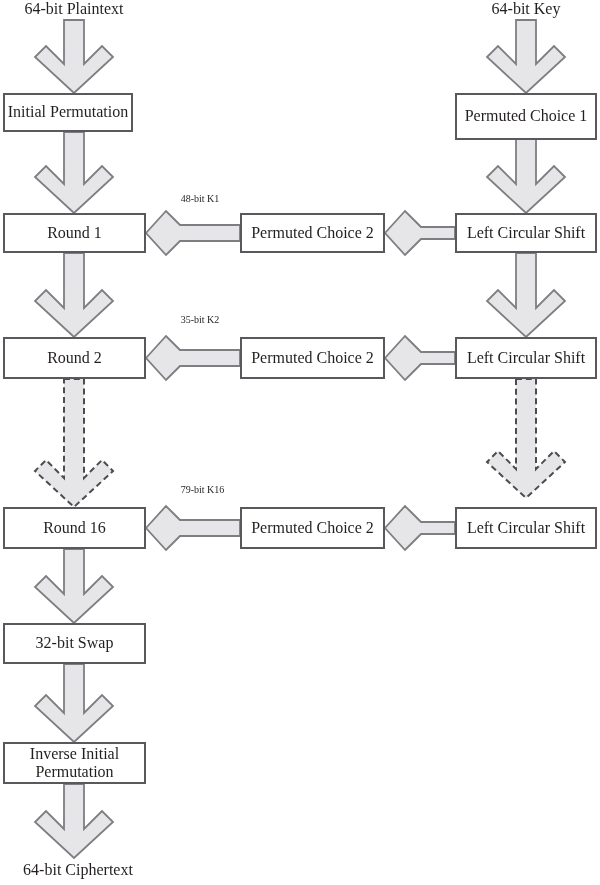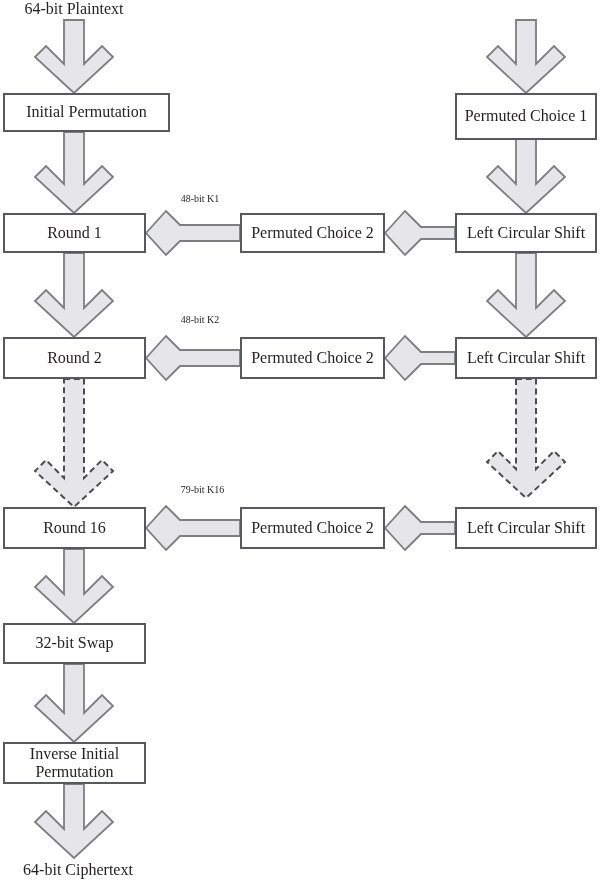--- a/index.html
+++ b/index.html
@@ -31,20 +31,21 @@
   }
   .arrow{position:absolute;z-index:1;}
   .arrow svg{display:block;overflow:visible;}
 </style>
 </head>
 <body>
 
 <div class="canvas">
 
   <div class="flow-label" style="left:4px;top:0px;width:140px;">64-bit Plaintext</div>
+  <div class="flow-label" style="left:456px;top:0px;width:140px;">64-bit Key</div>
 
   <div class="arrow" style="left:35px;top:20px;width:78px;height:73px;">
       <svg width="78" height="73" viewBox="0 0 78 73">
         <polygon points="29.0,0.0 49.0,0.0 49.0,44.0 67.0,26.0 78.0,37.0 39.0,73.0 0.0,37.0 11.0,26.0 29.0,44.0" fill="var(--arrow-fill)" stroke="var(--arrow-stroke)" stroke-width="1.8" stroke-linejoin="miter"></polygon>
       </svg>
     </div>
   <div class="arrow" style="left:35px;top:132px;width:78px;height:81px;">
       <svg width="78" height="81" viewBox="0 0 78 81">
         <polygon points="29.0,0.0 49.0,0.0 49.0,52.0 67.0,34.0 78.0,45.0 39.0,81.0 0.0,45.0 11.0,34.0 29.0,52.0" fill="var(--arrow-fill)" stroke="var(--arrow-stroke)" stroke-width="1.8" stroke-linejoin="miter"></polygon>
       </svg>
@@ -123,24 +124,24 @@
         <polygon points="0.0,22.0 20.0,0.0 26.0,6.0 34.0,14.0 94.0,14.0 94.0,30.0 34.0,30.0 26.0,38.0 20.0,44.0" fill="var(--arrow-fill)" stroke="var(--arrow-stroke)" stroke-width="1.8" stroke-linejoin="miter"></polygon>
       </svg>
     </div>
   <div class="arrow" style="left:385px;top:506px;width:70px;height:44px;">
       <svg width="70" height="44" viewBox="0 0 70 44">
         <polygon points="0.0,22.0 20.0,0.0 26.0,6.0 36.0,16.0 70.0,16.0 70.0,28.0 36.0,28.0 26.0,38.0 20.0,44.0" fill="var(--arrow-fill)" stroke="var(--arrow-stroke)" stroke-width="1.8" stroke-linejoin="miter"></polygon>
       </svg>
     </div>
 
   <div class="subkey-label" style="left:150px;top:193px;width:100px;">48-bit K1</div>
-  <div class="subkey-label" style="left:150px;top:314px;width:100px;">48-bit K2</div>
+  <div class="subkey-label" style="left:150px;top:314px;width:100px;">35-bit K2</div>
   <div class="subkey-label" style="left:150px;top:484px;width:105px;">79-bit K16</div>
 
-  <div class="box" style="left:3px;top:93px;width:167px;height:39px;">Initial Permutation</div>
+  <div class="box" style="left:3px;top:93px;width:130px;height:39px;">Initial Permutation</div>
   <div class="box" style="left:3px;top:213px;width:143px;height:40px;">Round 1</div>
   <div class="box" style="left:3px;top:337px;width:143px;height:42px;">Round 2</div>
   <div class="box" style="left:3px;top:507px;width:143px;height:42px;">Round 16</div>
   <div class="box" style="left:3px;top:623px;width:143px;height:41px;">32-bit Swap</div>
   <div class="box" style="left:3px;top:742px;width:143px;height:42px;padding:0 14px;">Inverse Initial Permutation</div>
 
   <div class="box" style="left:240px;top:213px;width:145px;height:40px;">Permuted Choice 2</div>
   <div class="box" style="left:240px;top:337px;width:145px;height:42px;">Permuted Choice 2</div>
   <div class="box" style="left:240px;top:507px;width:145px;height:42px;">Permuted Choice 2</div>
 

